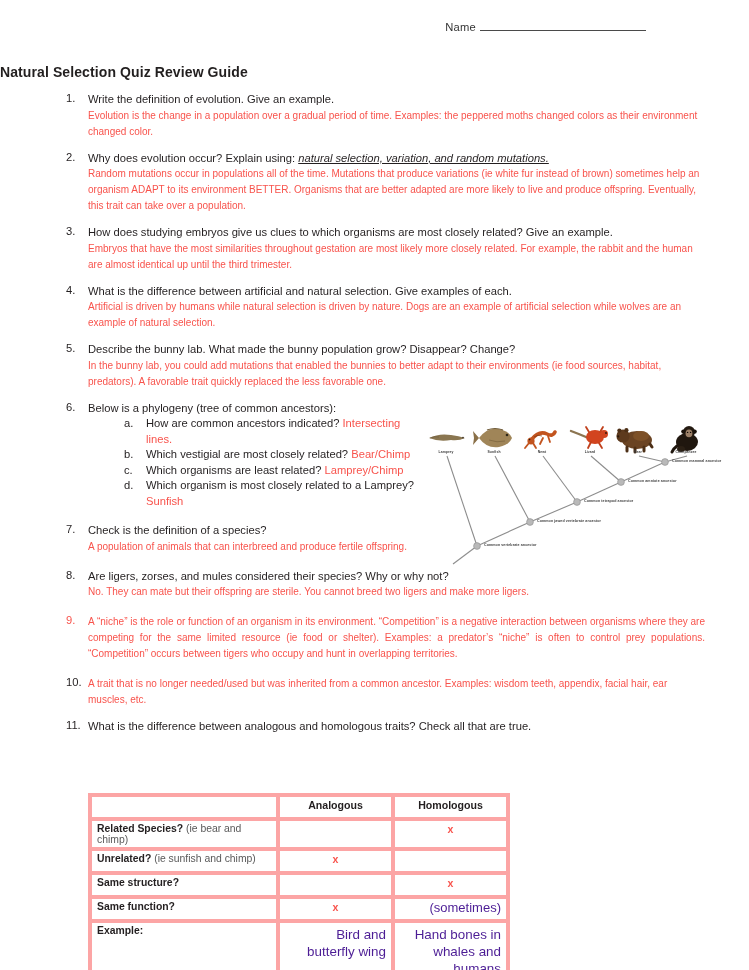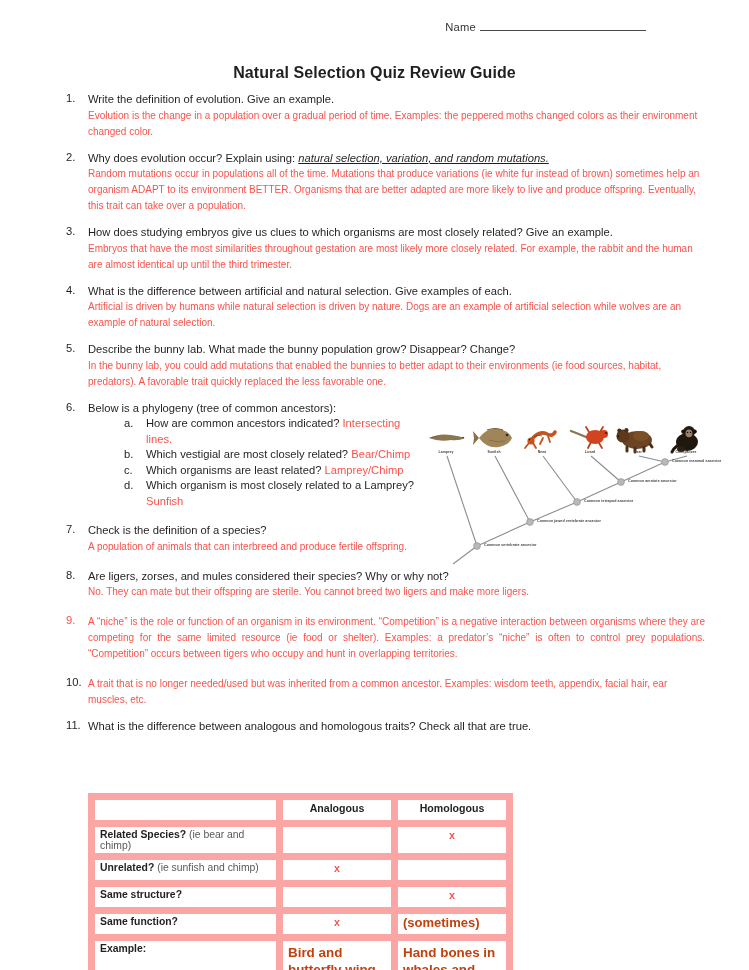--- a/index.html
+++ b/index.html
@@ -40,22 +40,21 @@
     height: 11px;
     margin-left: 4px;
     vertical-align: baseline;
   }
 
   .doc-title {
     position: absolute;
     top: 64px;
     left: 0;
     width: 749px;
-    text-align: center;
-    font-size: 16px;
+    font-size: 14px;
     font-weight: bold;
     color: #221f1f;
     letter-spacing: .1px;
   }
 
   
   .qlist {
     position: absolute;
     top: 92px;
     left: 0;
@@ -156,21 +155,21 @@
     left: 88px;
     top: 793px;
     width: 418px;
   }
   table.compare {
     border-collapse: collapse;
     width: 418px;
     table-layout: fixed;
   }
   table.compare td, table.compare th {
-    border: 7px solid #fca5a5;
+    border: 4px solid #fca5a5;
     padding: 2px 5px;
     font-size: 10.4px;
     vertical-align: top;
   }
   table.compare col.c1 { width: 188px; }
   table.compare col.c2 { width: 115px; }
   table.compare col.c3 { width: 115px; }
   table.compare th {
     text-align: center;
     font-weight: bold;
@@ -187,26 +186,26 @@
     font-weight: normal;
     color: #595959;
   }
   table.compare td.mark {
     text-align: center;
     color: #f8534c;
     font-weight: bold;
     font-size: 10.6px;
   }
   table.compare td.big {
-    text-align: left;
-    color: #c2410c;
+    text-align: right;
+    color: #4c1d95;
     font-size: 13.4px;
     line-height: 17px;
     padding-top: 3px;
-    font-weight: bold;
+    font-weight: normal;
   }
   table.compare tr.example td.rowhead { height: 64px; }
 </style>
 </head>
 <body>
 
 <div class="page">
 
   <div class="name-row">
     <span class="name-label">Name</span><span class="name-blank"></span>

